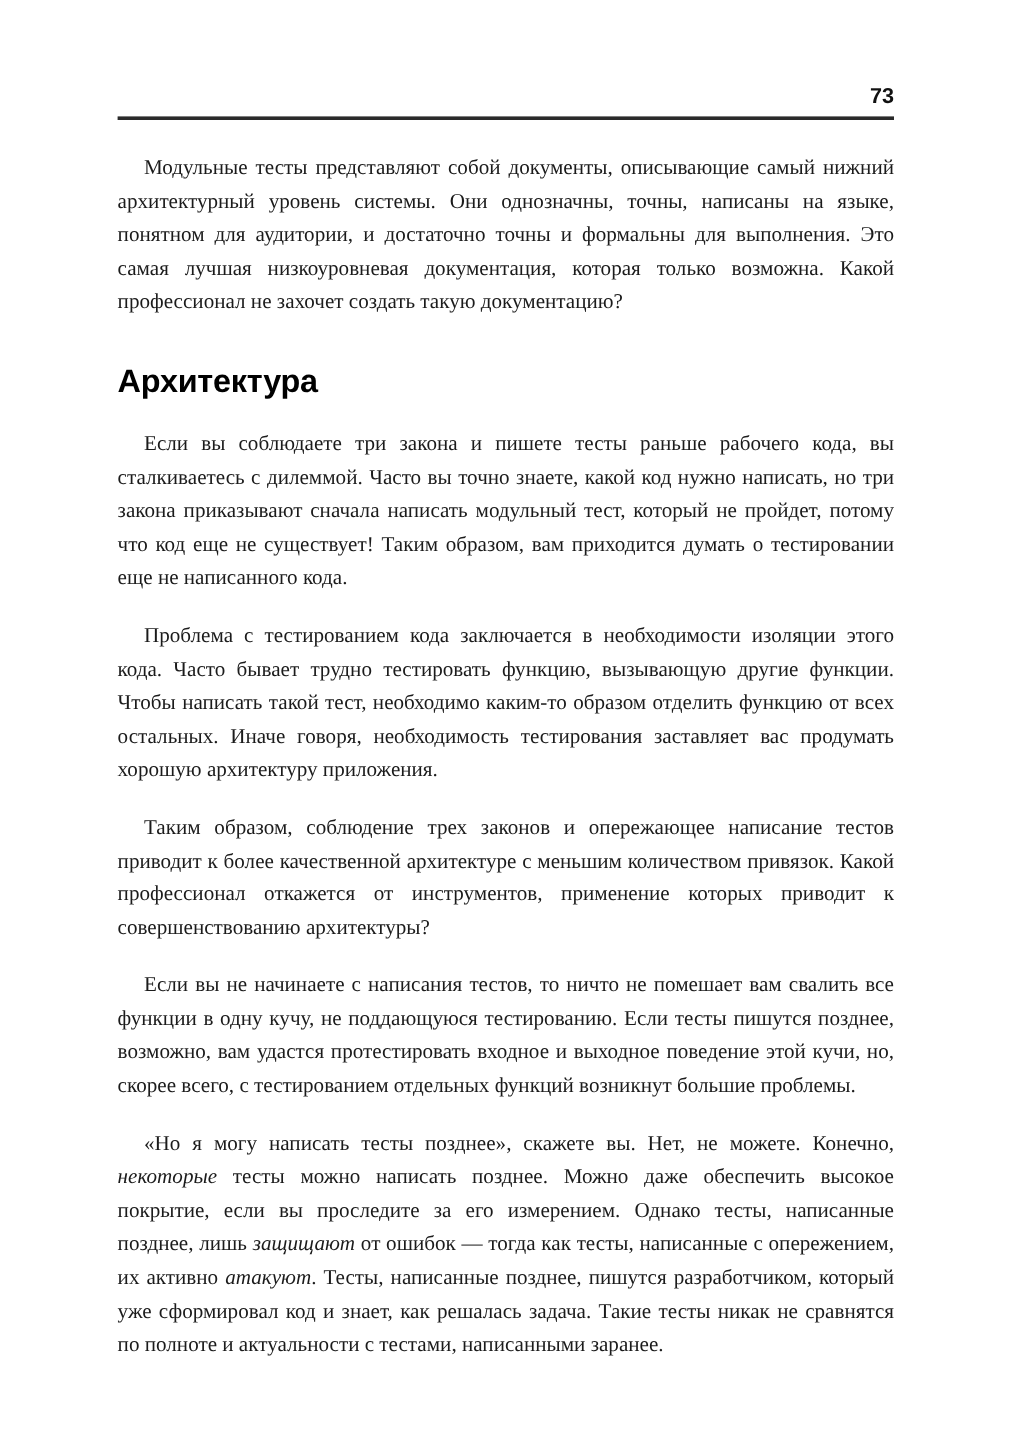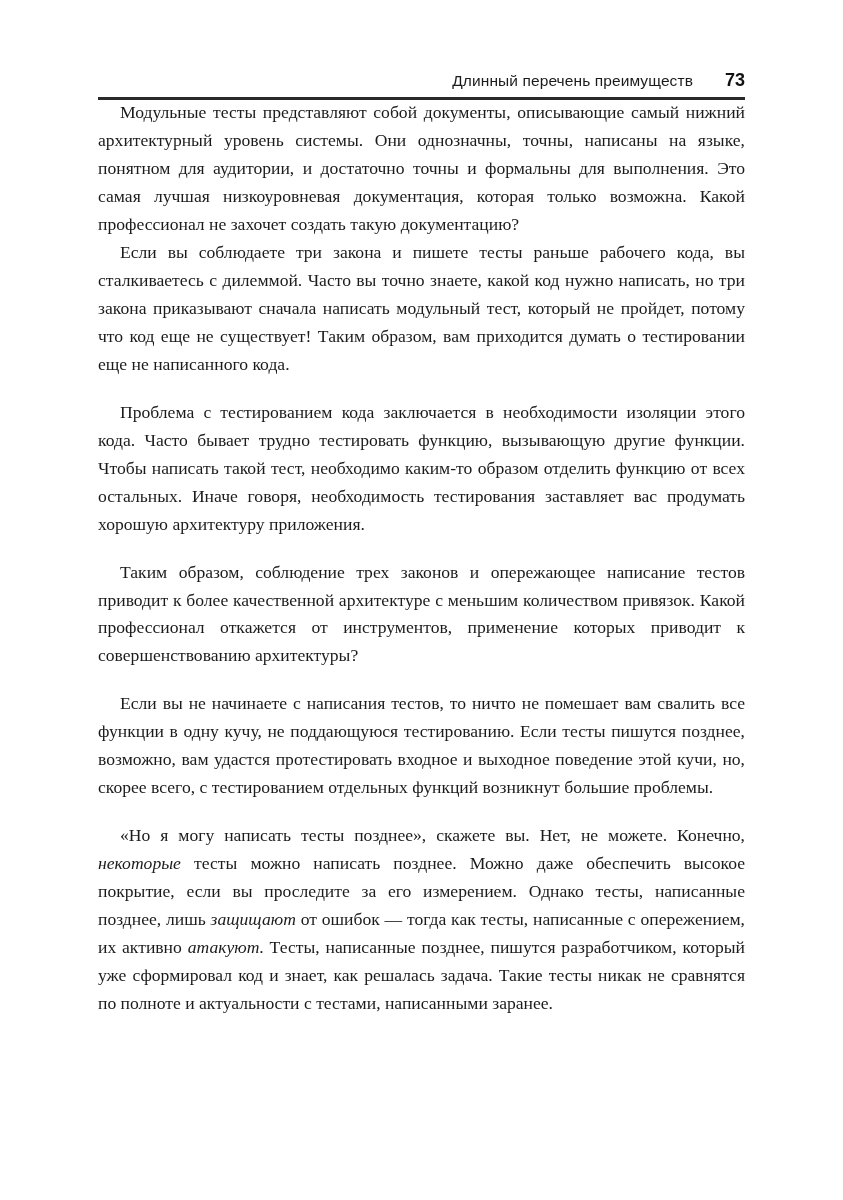--- a/index.html
+++ b/index.html
@@ -47,21 +47,21 @@
     left: 98px;
     right: 98px;
     top: 97px;
     height: 2.5px;
     background: #2a2a2a;
   }
   .content {
     position: absolute;
     left: 98px;
     right: 98px;
-    top: 99px;
+    top: 126px;
   }
   p {
     margin: 0;
     font-size: 17.6px;
     line-height: 1.59;
     text-align: justify;
     text-justify: inter-word;
     color: #1b1b1b;
   }
   p.indented {
@@ -87,31 +87,31 @@
   i {
     font-style: italic;
   }
 </style>
 </head>
 <body>
 
 <div class="page">
 
   <div class="header">
-    <div class="header-title">Длинный перечень преимуществ</div>
     <div class="header-page-number">73</div>
   </div>
   <div class="header-rule"></div>
 
   <div class="content">
 
     <div class="lead-block">
       <p class="indented">Модульные тесты представляют собой документы, описывающие самый нижний архитектурный уровень системы. Они однозначны, точны, написаны на языке, понятном для аудитории, и достаточно точны и формальны для выполнения. Это самая лучшая низкоуровневая документация, которая только возможна. Какой профессионал не захочет создать такую документацию?</p>
     </div>
 
+    <h2 class="section-heading">Архитектура</h2>
 
     <div class="body-group">
       <p class="indented">Если вы соблюдаете три закона и пишете тесты раньше рабочего кода, вы сталкиваетесь с дилеммой. Часто вы точно знаете, какой код нужно написать, но три закона приказывают сначала написать модульный тест, который не пройдет, потому что код еще не существует! Таким образом, вам приходится думать о тестировании еще не написанного кода.</p>
       <p class="indented">Проблема с тестированием кода заключается в необходимости изоляции этого кода. Часто бывает трудно тестировать функцию, вызывающую другие функции. Чтобы написать такой тест, необходимо каким-то образом отделить функцию от всех остальных. Иначе говоря, необходимость тестирования заставляет вас продумать хорошую архитектуру приложения.</p>
       <p class="indented">Таким образом, соблюдение трех законов и опережающее написание тестов приводит к более качественной архитектуре с меньшим количеством привязок. Какой профессионал откажется от инструментов, применение которых приводит к совершенствованию архитектуры?</p>
       <p class="indented">Если вы не начинаете с написания тестов, то ничто не помешает вам свалить все функции в одну кучу, не поддающуюся тестированию. Если тесты пишутся позднее, возможно, вам удастся протестировать входное и выходное поведение этой кучи, но, скорее всего, с тестированием отдельных функций возникнут большие проблемы.</p>
       <p class="indented"><span>«Но я могу написать тесты позднее», скажете вы. Нет, не можете. Конечно, </span><i>некоторые</i><span> тесты можно написать позднее. Можно даже обеспечить высокое покрытие, если вы проследите за его измерением. Однако тесты, написанные позднее, лишь </span><i>защищают</i><span> от ошибок — тогда как тесты, написанные с опережением, их активно </span><i>атакуют</i><span>. Тесты, написанные позднее, пишутся разработчиком, который уже сформировал код и знает, как решалась задача. Такие тесты никак не сравнятся по полноте и актуальности с тестами, написанными заранее.</span></p>
     </div>
 
   </div>

